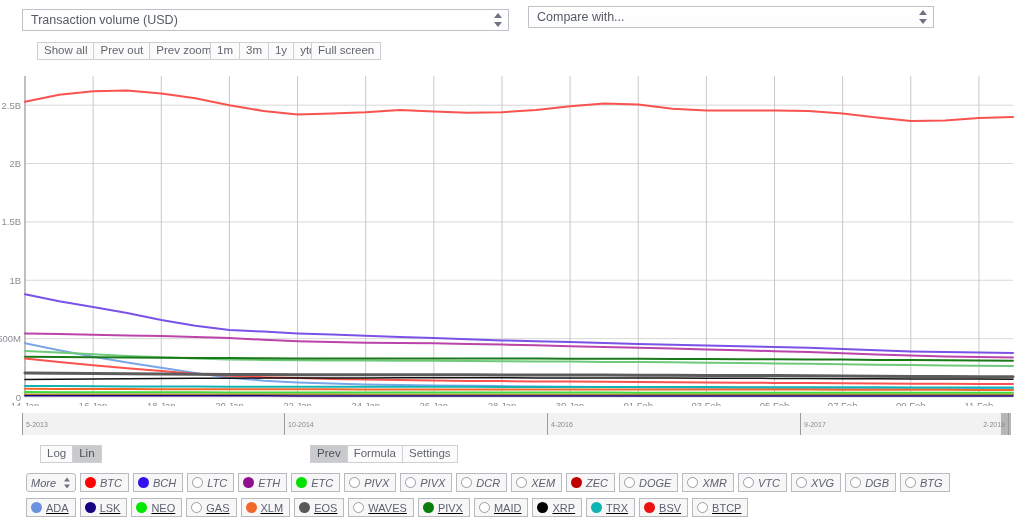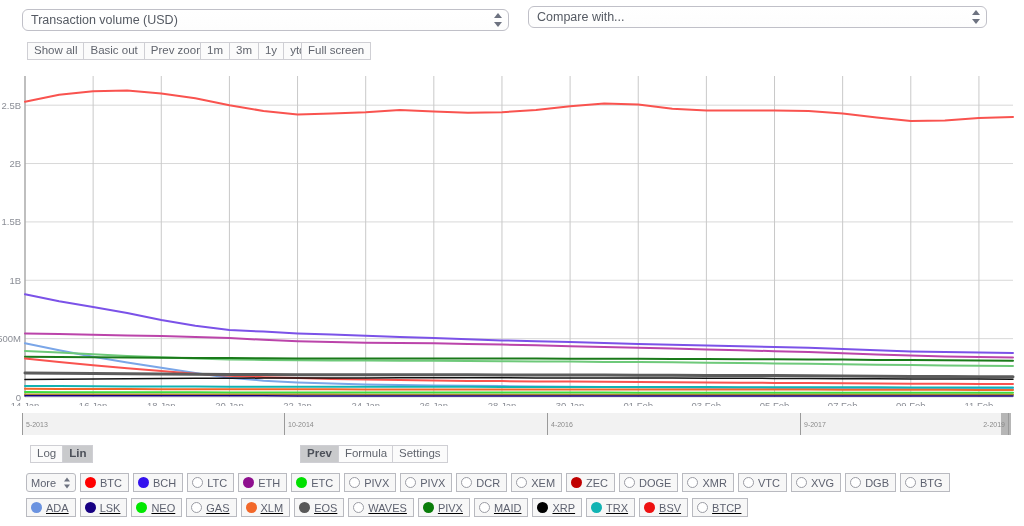--- a/index.html
+++ b/index.html
@@ -14,32 +14,32 @@
     height: 526px;
     background: #ffffff;
     overflow: hidden;
   }
 
   
   .select-box {
     position: absolute;
     box-sizing: border-box;
     border: 1px solid #c0c0c8;
-    border-radius: 6px;
+    border-radius: 0;
     background: linear-gradient(#ffffff, #fdfdfd);
     font-size: 12.5px;
     color: #555a63;
     padding: 0 22px 0 8px;
     display: flex;
     align-items: center;
     white-space: nowrap;
     overflow: hidden;
   }
   #select-metric { left: 22px;  top: 9px;  width: 487px; height: 22px; }
-  #select-compare { left: 528px; top: 6px; width: 459px; height: 22px; }
+  #select-compare { left: 528px; top: 6px; width: 406px; height: 22px; }
 
   .spinner {
     position: absolute;
     right: 6px;
     top: 50%;
     transform: translateY(-50%);
     width: 9px;
     height: 14px;
     display: flex;
     flex-direction: column;
@@ -70,22 +70,22 @@
     line-height: 1;
     padding: 0 6px;
     height: 18px;
     display: flex;
     align-items: center;
     justify-content: center;
     white-space: nowrap;
     cursor: pointer;
     margin-left: -1px;
   }
-  .btn:first-child { margin-left: 4px; }
-  .btn.active { background: #c9cacc; color: #4c5059; font-weight: bold; }
+  .btn:first-child { margin-left: 14px; }
+  .btn.active { background: #c9cacc; color: #4c5059; }
 
   #rangebtns-1 { left: 23px; top: 42px; }
   #rangebtns-2 { left: 196px; top: 42px; }
   #rangebtns-3 { left: 297px; top: 42px; }
 
   
   #chart-area {
     position: absolute;
     left: 0; top: 66px;
     width: 1024px; height: 340px;
@@ -132,21 +132,21 @@
   #modebtns    { left: 296px; top: 445px; }
   #settingsbtn { left: 388px; top: 445px; }
 
   
   .legend-row {
     position: absolute;
     display: flex;
     gap: 4px;
     left: 26px;
   }
-  #legend-row-1 { top: 473px; }
+  #legend-row-1 { top: 473px; font-style: italic; }
   #legend-row-2 { top: 498px; text-decoration: underline; }
 
   .legend-item {
     box-sizing: border-box;
     border: 1px solid #b9bac0;
     background: #f7f7f7;
     height: 19px;
     display: flex;
     align-items: center;
     gap: 4px;
@@ -202,21 +202,21 @@
   <div class="select-box" id="select-compare">
     <span>Compare with...</span>
     <span class="spinner">
         <i class="up"></i>
         <i class="down"></i>
       </span>
   </div>
 
   <div class="btn-group" id="rangebtns-1">
       <div class="btn">Show all</div>
-      <div class="btn">Basic out</div>
+      <div class="btn">Prev out</div>
       <div class="btn">Prev zoom</div>
     </div>
   <div class="btn-group" id="rangebtns-2">
       <div class="btn">1m</div>
       <div class="btn">3m</div>
       <div class="btn">1y</div>
       <div class="btn">ytd</div>
     </div>
   <div class="btn-group" id="rangebtns-3">
       <div class="btn">Full screen</div>

